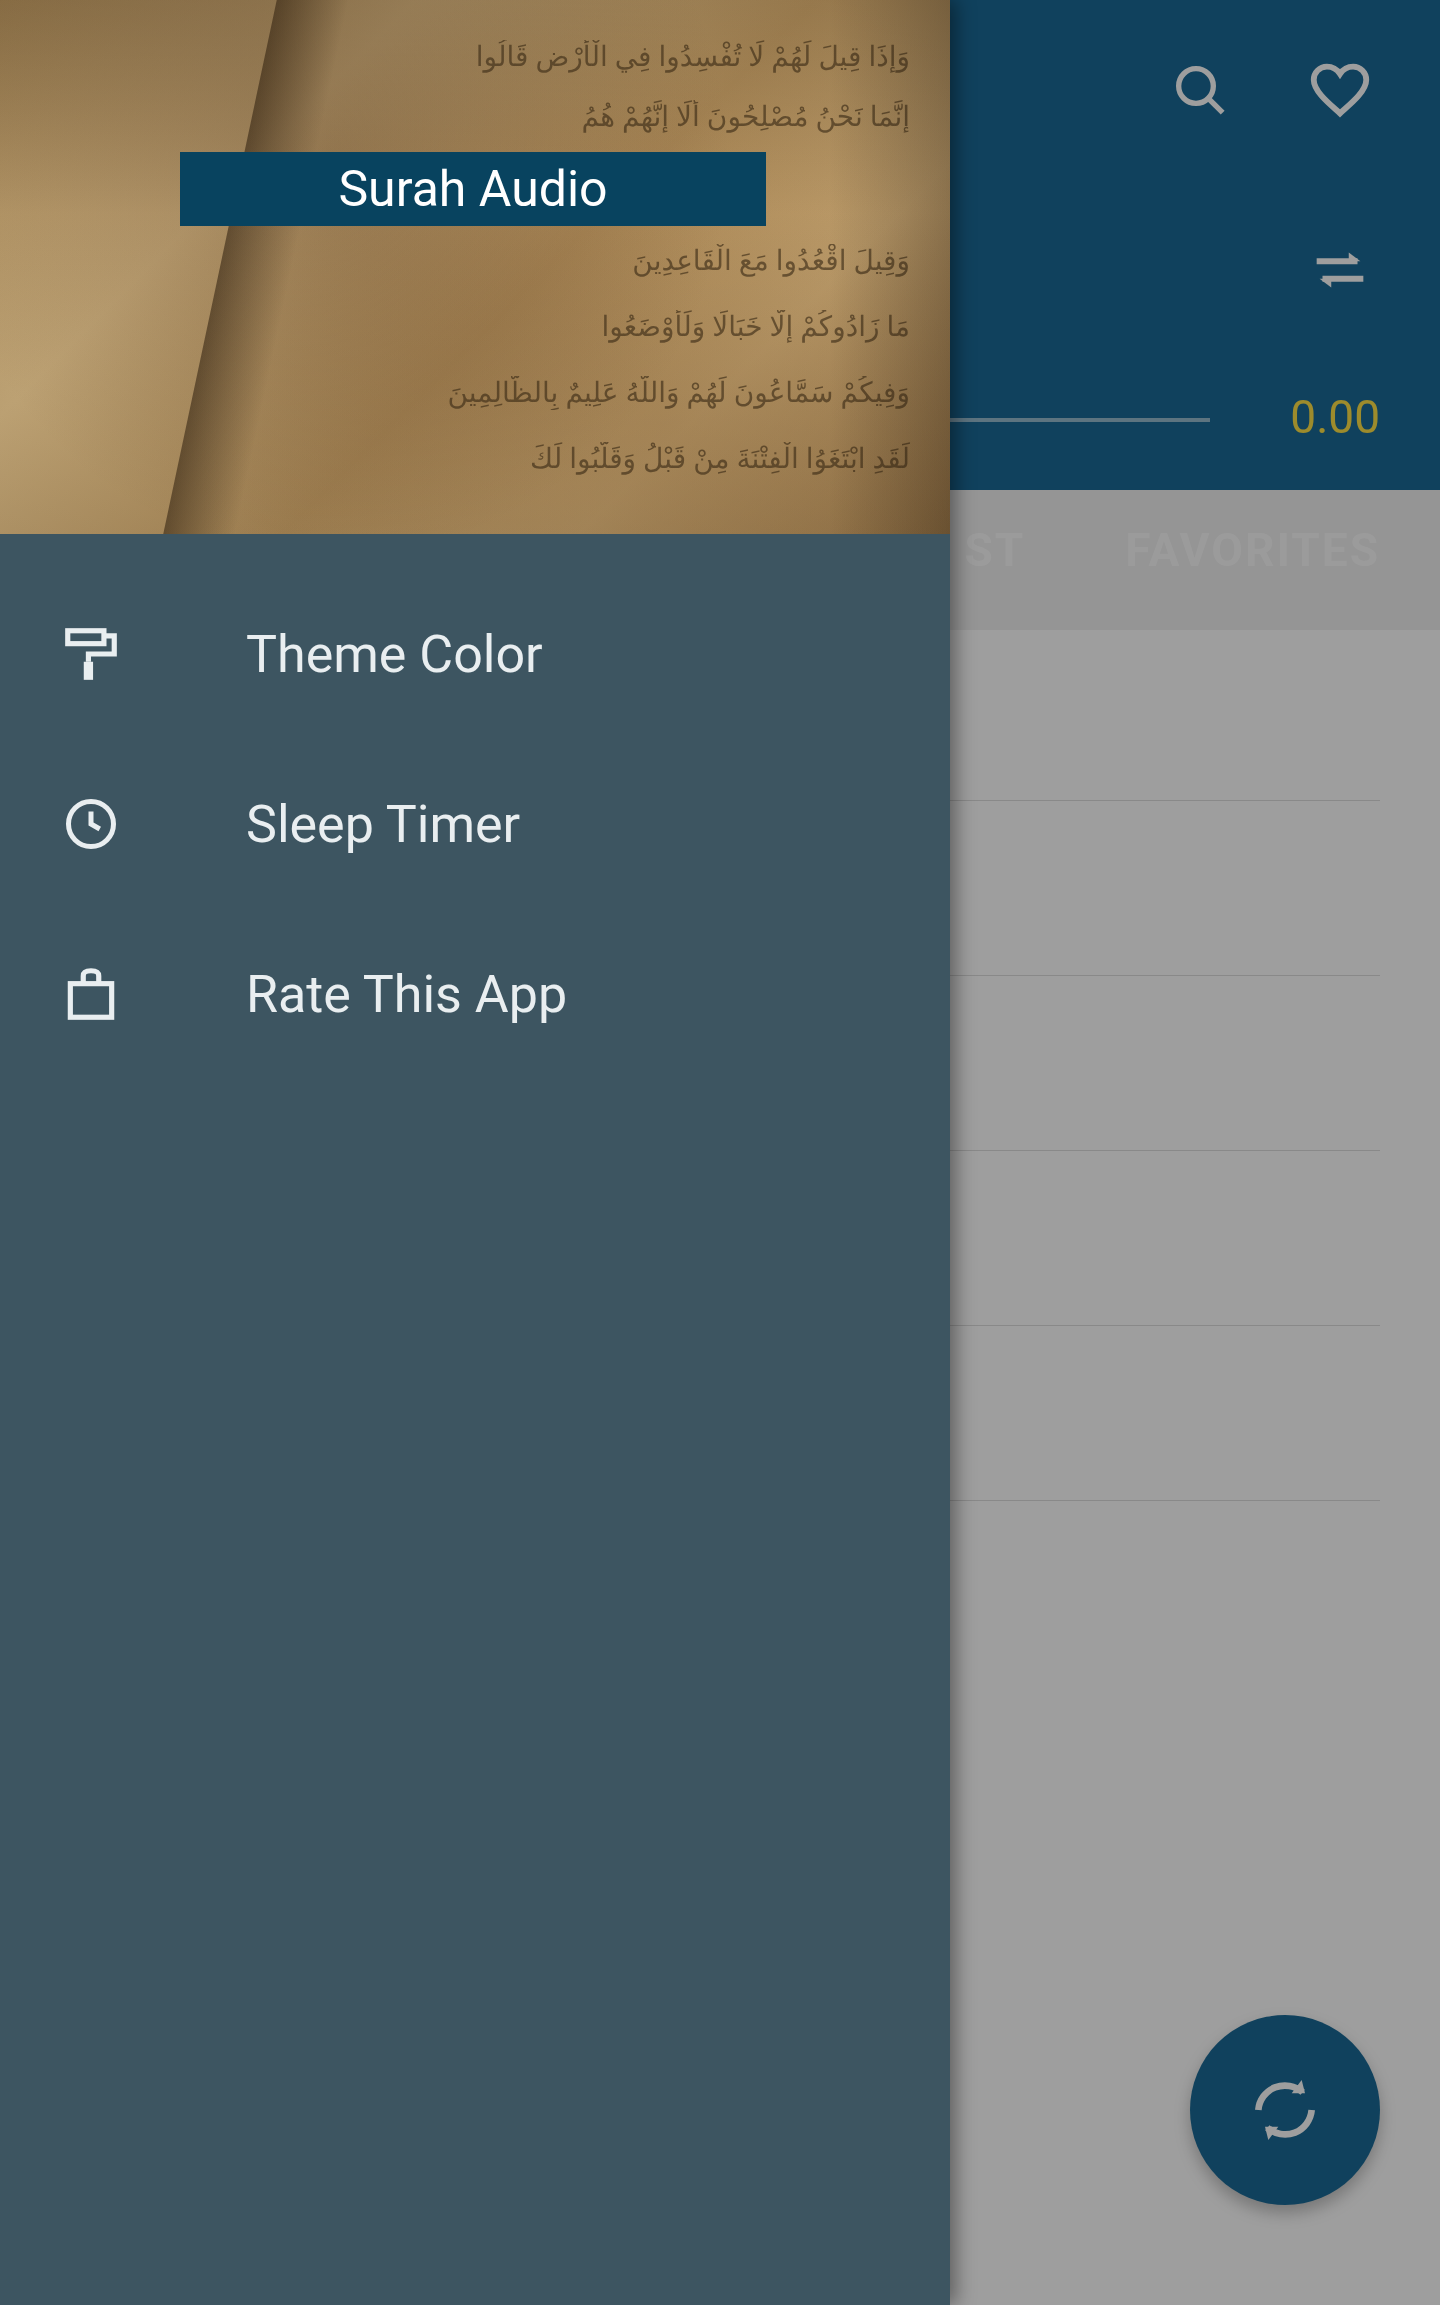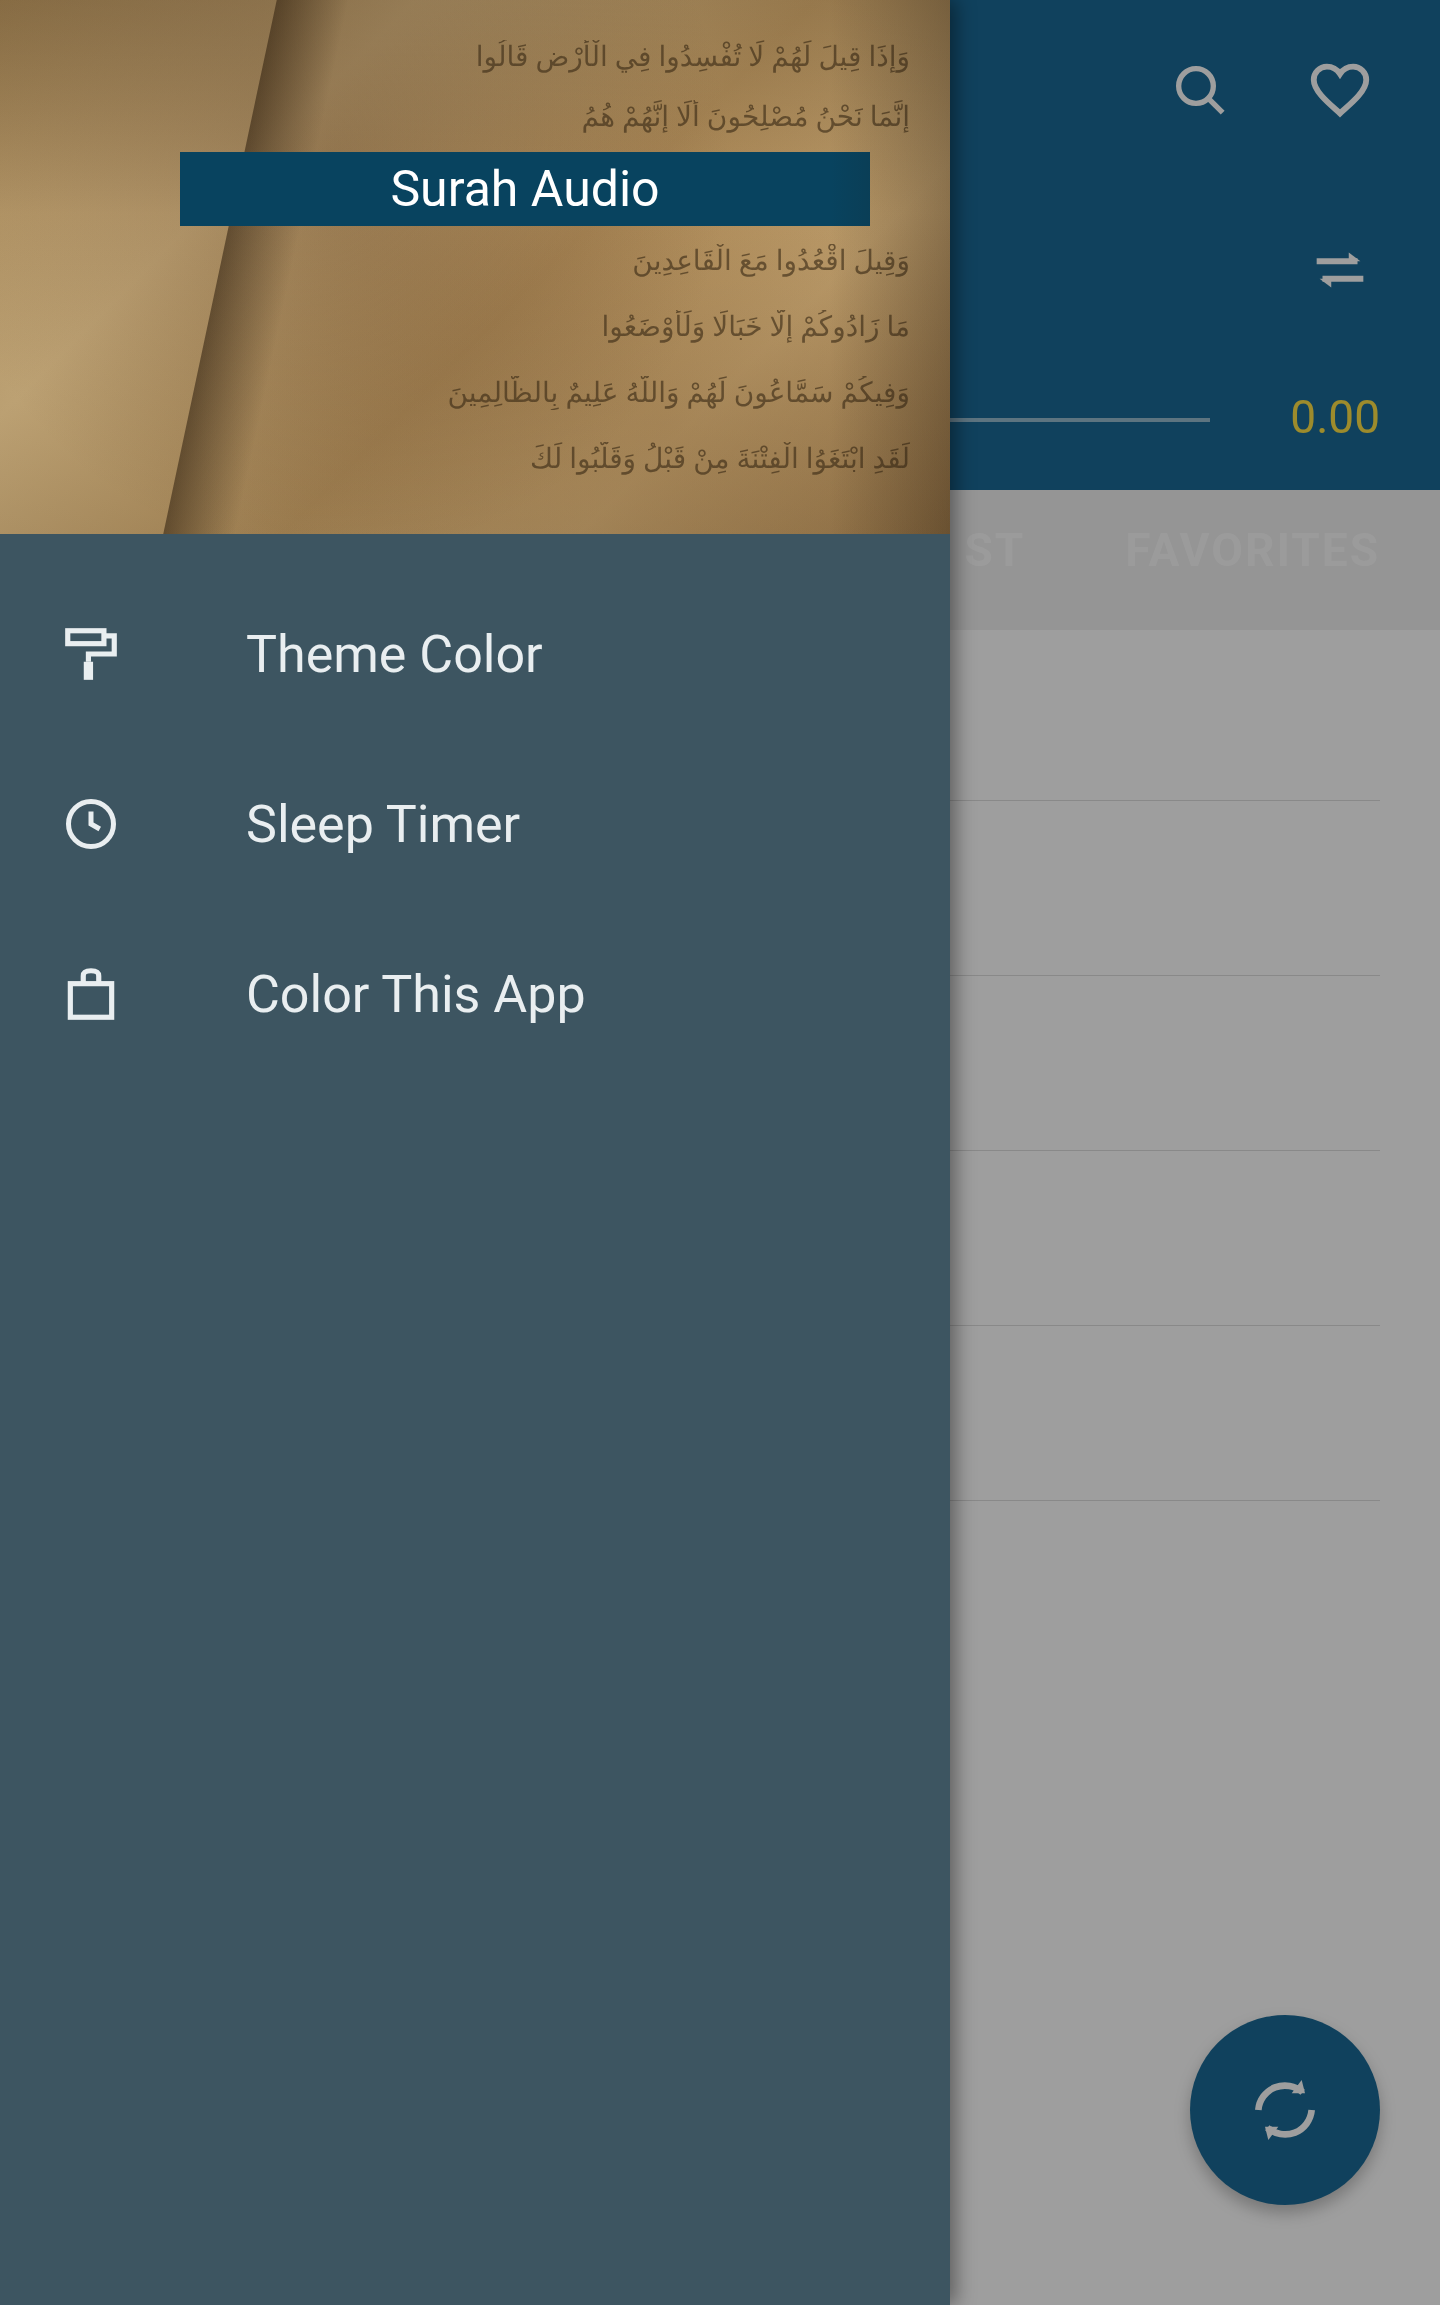--- a/index.html
+++ b/index.html
@@ -146,21 +146,21 @@
     font-size: 28px;
     letter-spacing: -1px;
     white-space: nowrap;
     overflow: hidden;
     direction: rtl;
   }
   .drawer-title-band {
     position: absolute;
     top: 152px;
     left: 180px;
-    width: 690px;
+    width: 586px;
     height: 74px;
     background: #08435f;
     color: #fff;
     font-size: 50px;
     display: flex;
     align-items: center;
     justify-content: center;
   }
   .drawer-items {
     padding-top: 35px;
@@ -271,20 +271,20 @@
         <span>Sleep Timer</span>
       </div>
 
       <div class="drawer-item">
         <span class="di-icon">
           <svg width="62" height="62" viewBox="0 0 24 24" fill="none" stroke="#e9eef0" stroke-width="2">
             <rect x="4" y="8" width="16" height="13"></rect>
             <path d="M9 8 L9 5 C9 3.5 10 3 12 3 C14 3 15 3.5 15 5 L15 8"></path>
           </svg>
         </span>
-        <span>Color This App</span>
+        <span>Rate This App</span>
       </div>
 
 
     </div>
   </div>
 
 </div>
 
 </body></html>

